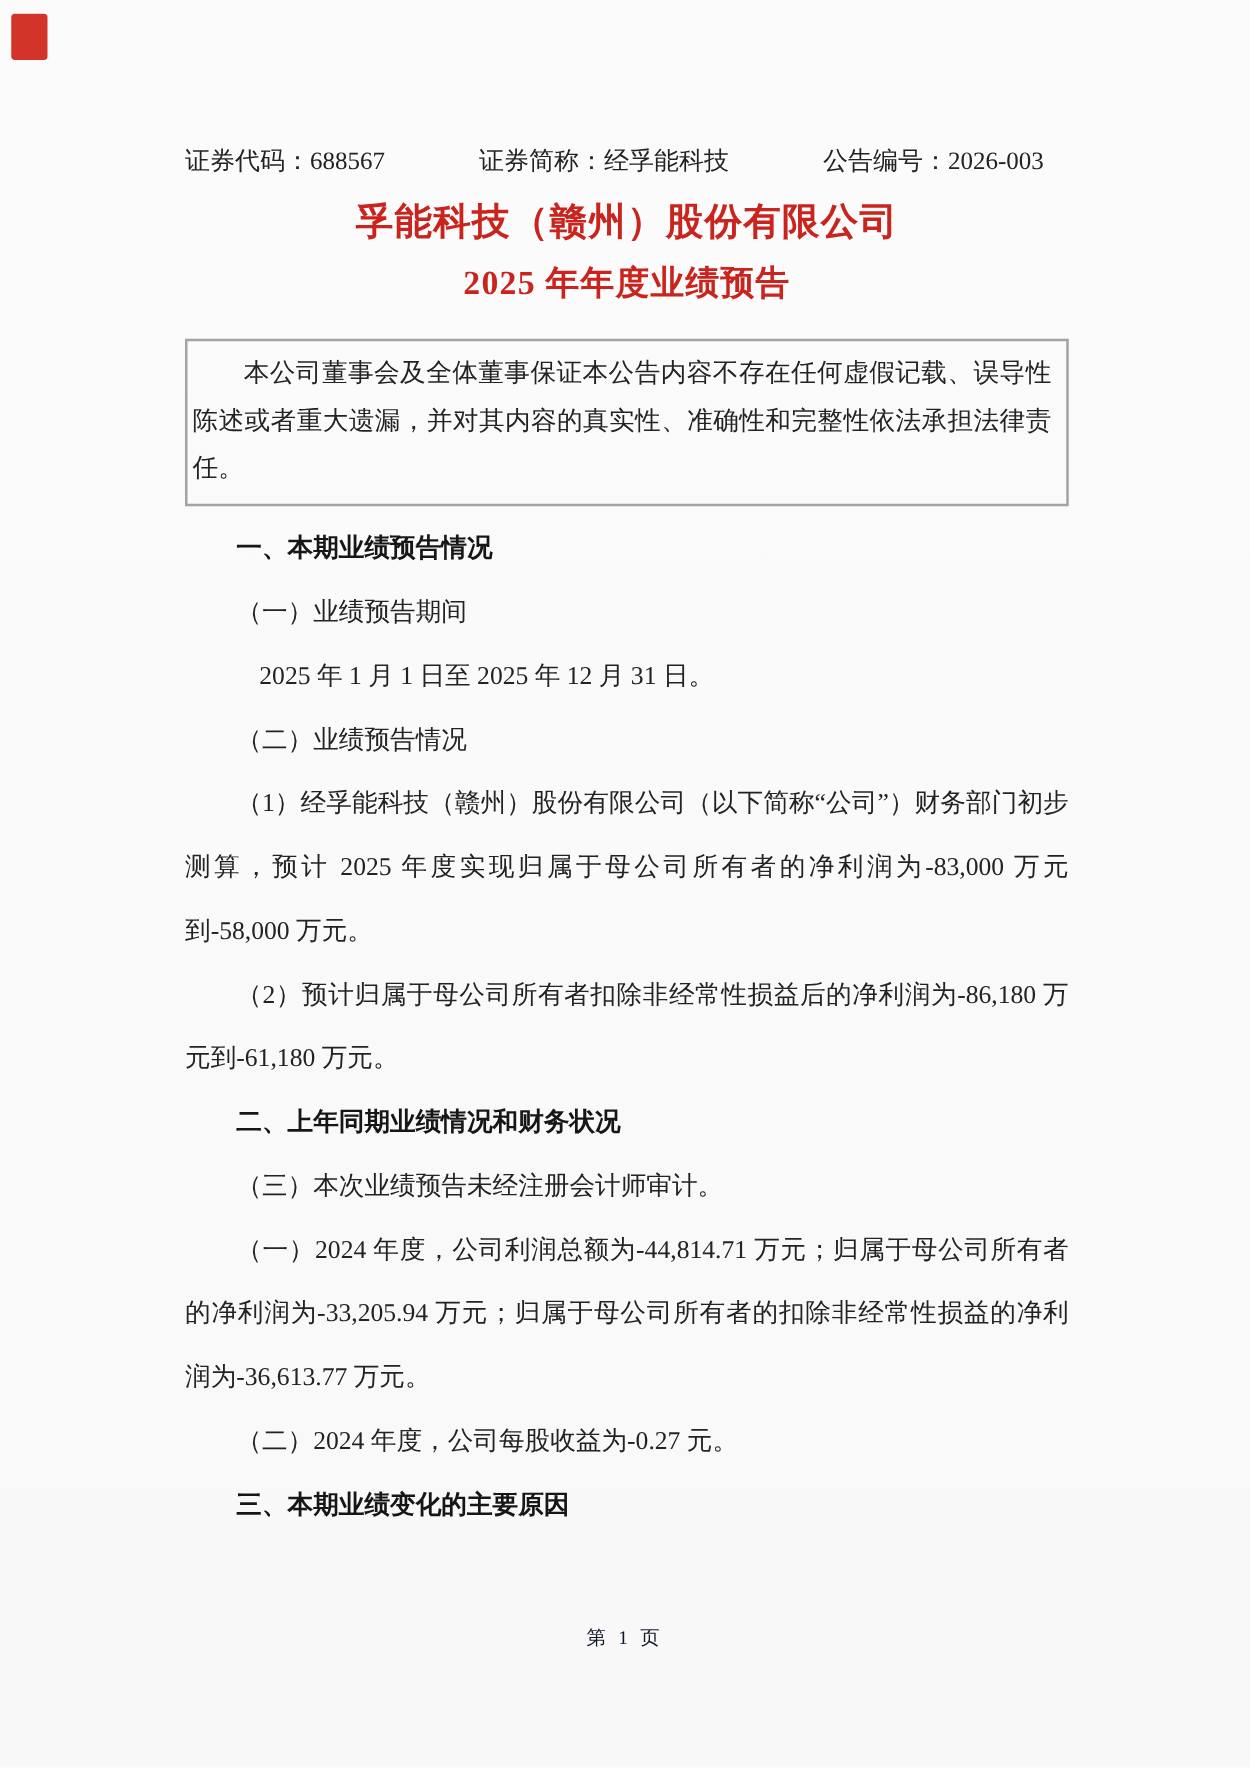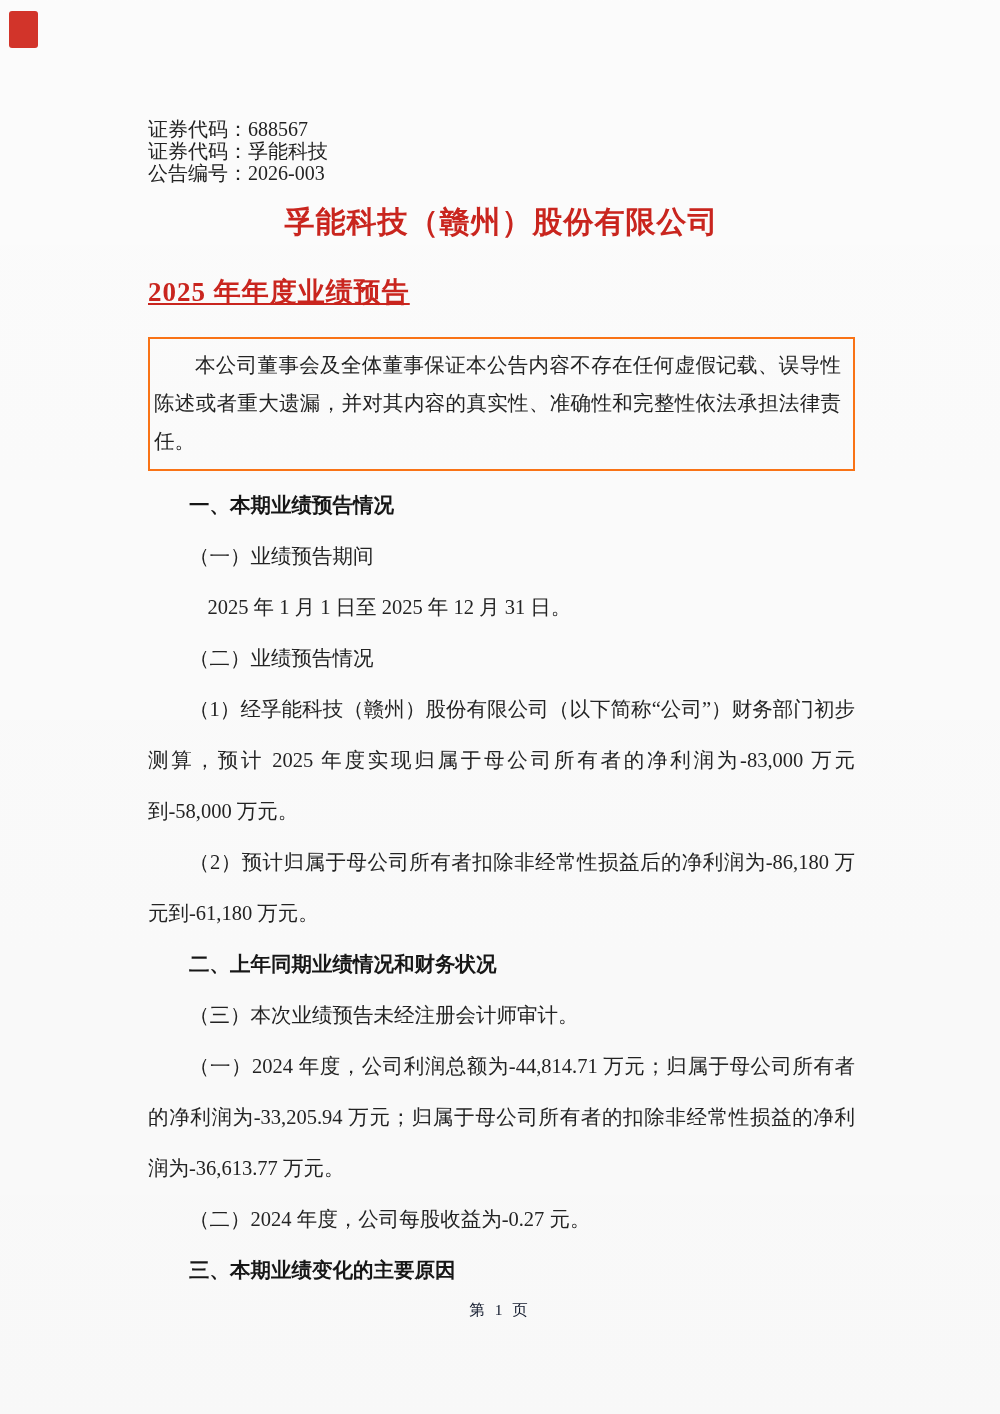--- a/index.html
+++ b/index.html
@@ -32,43 +32,42 @@
     width: 707px;
     padding-top: 118px;
   }
   .doc-header {
     display: flex;
     justify-content: space-between;
     font-size: 20px;
     line-height: 22px;
     padding-right: 20px;
     color: #222;
-    flex-direction: column;
   }
   .doc-title {
     margin-top: 18px;
     text-align: center;
     color: #c9251e;
     font-size: 30px;
     font-weight: bold;
     line-height: 40px;
     letter-spacing: 1px;
   }
   .doc-subtitle {
-    margin-top: 32px;
+    margin-top: 10px;
+    text-align: center;
     color: #c9251e;
     font-size: 27px;
     font-weight: bold;
     line-height: 36px;
     letter-spacing: 1px;
-    text-decoration: underline;
   }
   .notice-box {
     margin-top: 27px;
-    border: 2px solid #f97316;
+    border: 2px solid #a3a3a3;
     padding: 7px 12px 9px 4px;
     font-size: 20.5px;
     line-height: 38px;
     text-indent: 2em;
     text-align: justify;
     color: #232323;
   }
   .body-text {
     margin-top: 9px;
     font-family: Liberation Serif, serif;
@@ -95,21 +94,21 @@
 </head>
 <body>
 
 <div class="scan-tint"></div>
 <div class="corner-mark"></div>
 
 <div class="content">
 
   <div class="doc-header">
     <span>证券代码：688567</span>
-    <span>证券代码：孚能科技</span>
+    <span>证券简称：经孚能科技</span>
     <span>公告编号：2026-003</span>
   </div>
 
   <div class="doc-title">孚能科技（赣州）股份有限公司</div>
 
   <div class="doc-subtitle">2025 年年度业绩预告</div>
 
   <div class="notice-box">
     <span>本公司董事会及全体董事保证本公告内容不存在任何虚假记载、误导性陈述或者重大遗漏，并对其内容的真实性、准确性和完整性依法承担法律责任。</span>
   </div>

